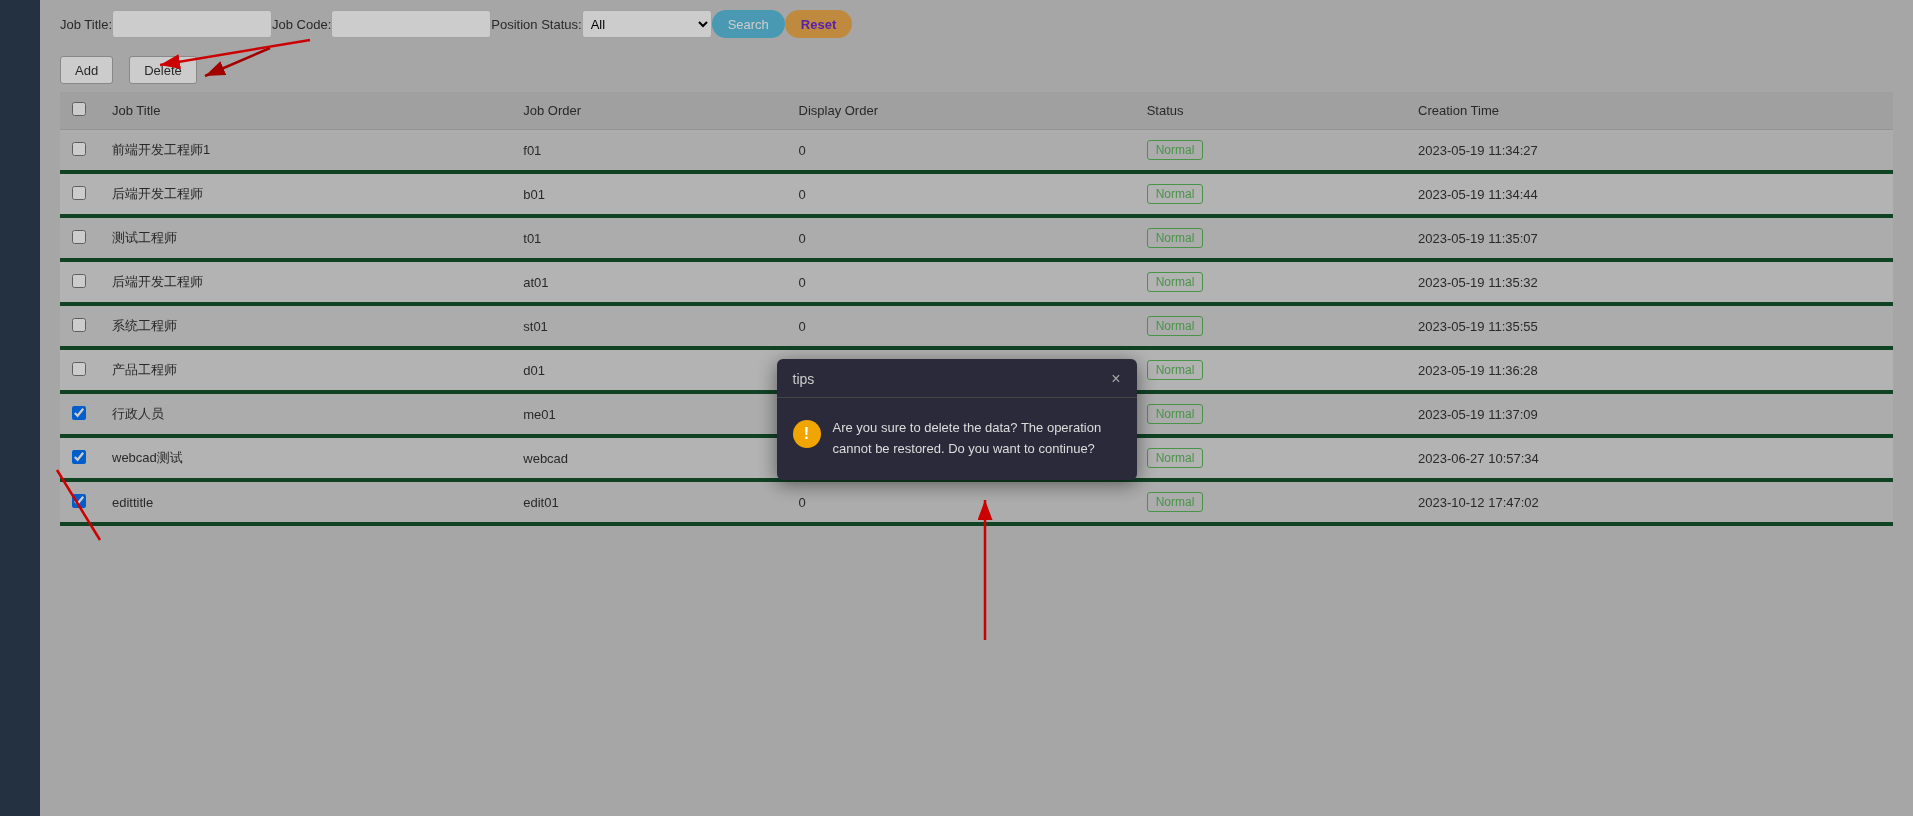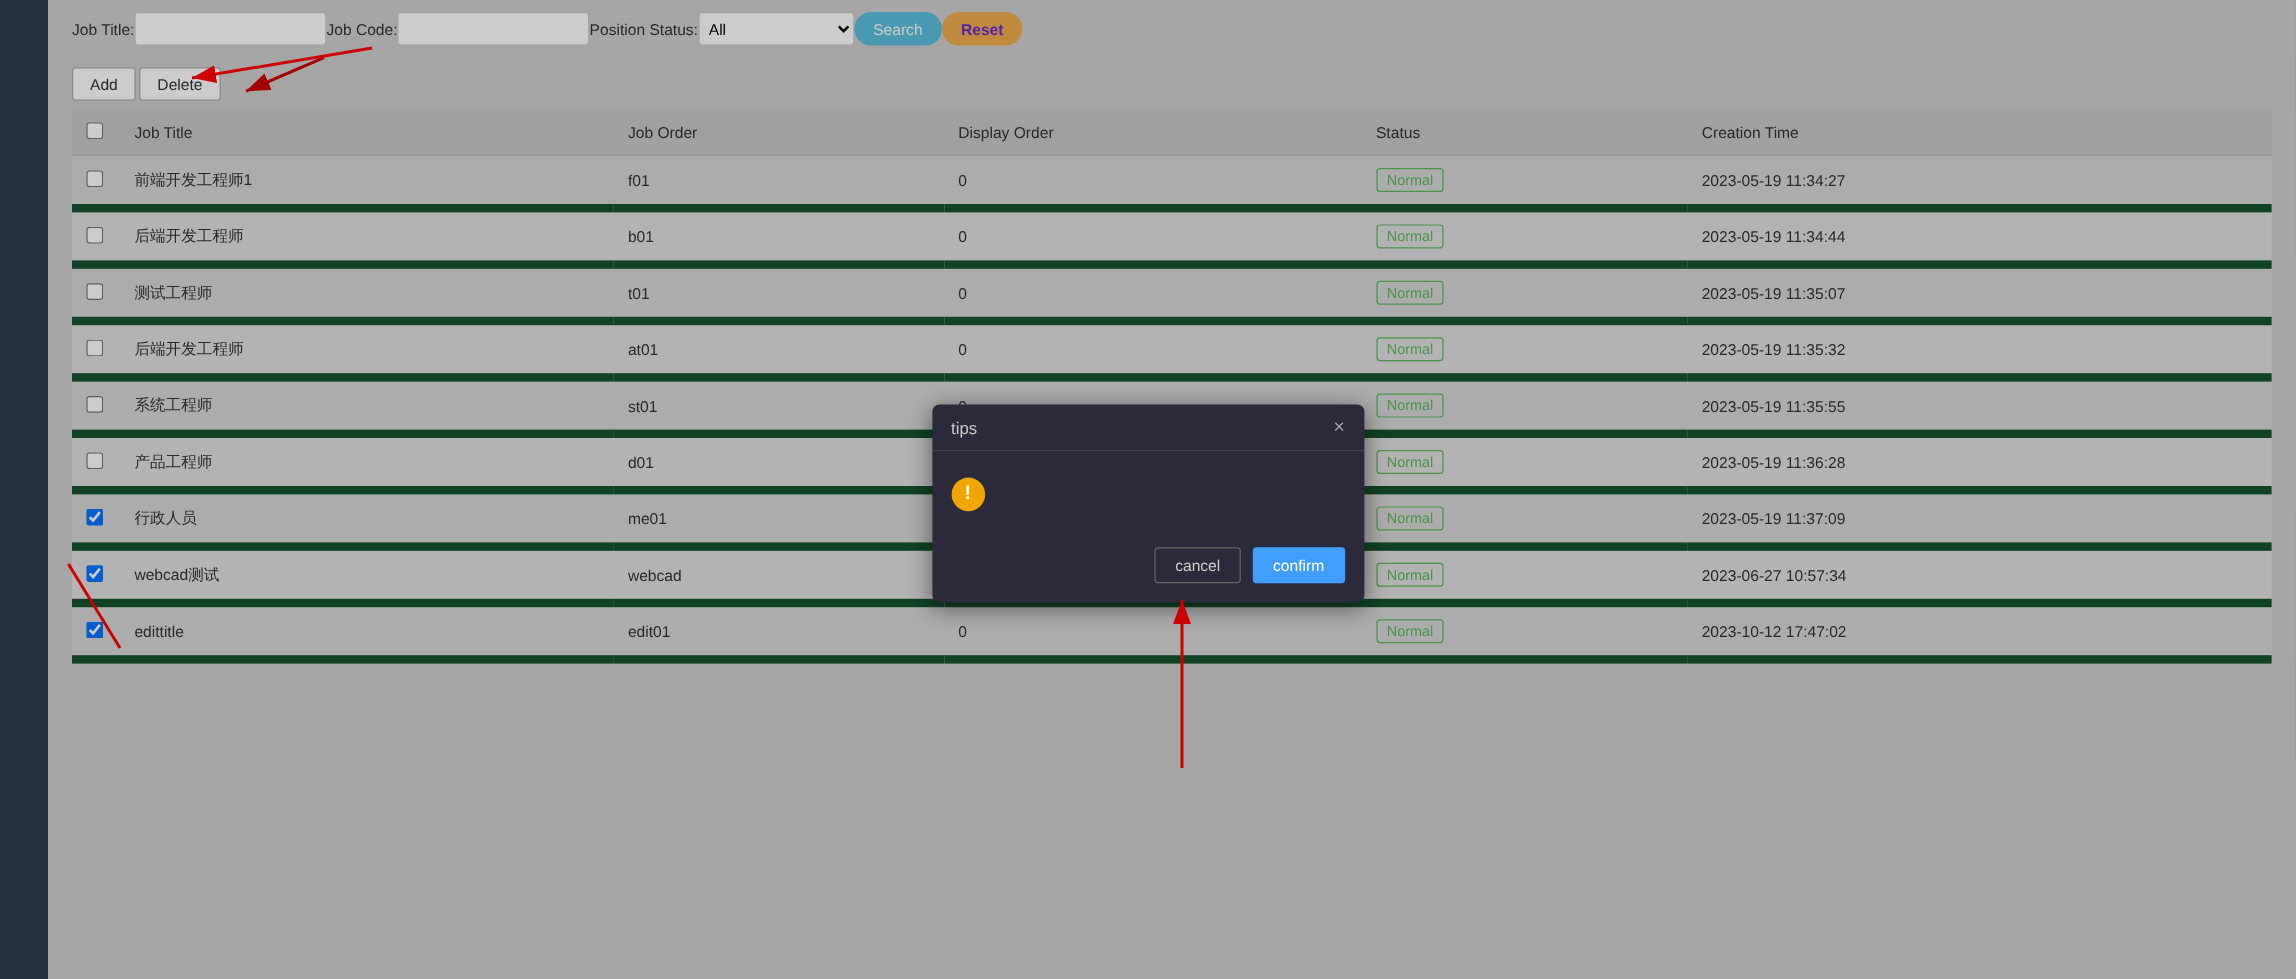--- a/index.html
+++ b/index.html
@@ -86,21 +86,21 @@
       border-radius: 14px;
       font-size: 13px;
       cursor: pointer;
       font-weight: bold;
     }
 
     
     .action-bar {
       padding: 8px 20px;
       display: flex;
-      gap: 3px;
+      gap: 16px;
       position: relative;
     }
 
     .btn-add {
       height: 28px;
       padding: 0 14px;
       background: #fff;
       color: #333;
       border: 1px solid #aaa;
       border-radius: 3px;
@@ -139,21 +139,21 @@
       padding: 10px 12px;
       text-align: left;
       font-weight: 500;
       font-size: 13px;
       color: #333;
       border-bottom: 1px solid #bbb;
     }
 
     tbody tr {
       background: #e0e0e0;
-      border-bottom: 7px solid #14532d;
+      border-bottom: 4px solid #14532d;
     }
 
     tbody tr:nth-child(odd) {
       background: #d8d8d8;
     }
 
     tbody td {
       padding: 10px 12px;
       font-size: 13px;
       color: #333;
@@ -417,24 +417,21 @@
 </div>
 
 <div class="modal-backdrop">
   <div class="modal-dialog">
     <div class="modal-header">
       <span class="modal-title">tips</span>
       <button class="modal-close">×</button>
     </div>
     <div class="modal-body">
       <div class="modal-warning-icon">!</div>
-    </div>
-    <div class="modal-footer">
-      <button class="btn-cancel">cancel</button>
-      <button class="btn-confirm">confirm</button>
+      <p class="modal-message">Are you sure to delete the data? The operation cannot be restored. Do you want to continue?</p>
     </div>
   </div>
 </div>
 
 <svg style="position:fixed;top:0;left:0;width:1913px;height:816px;pointer-events:none;z-index:3000;">
   <defs>
     <marker id="ah2" markerWidth="8" markerHeight="6" refX="8" refY="3" orient="auto">
       <polygon points="0 0, 8 3, 0 6" fill="#cc0000"></polygon>
     </marker>
     <marker id="ah3" markerWidth="8" markerHeight="6" refX="8" refY="3" orient="auto">

